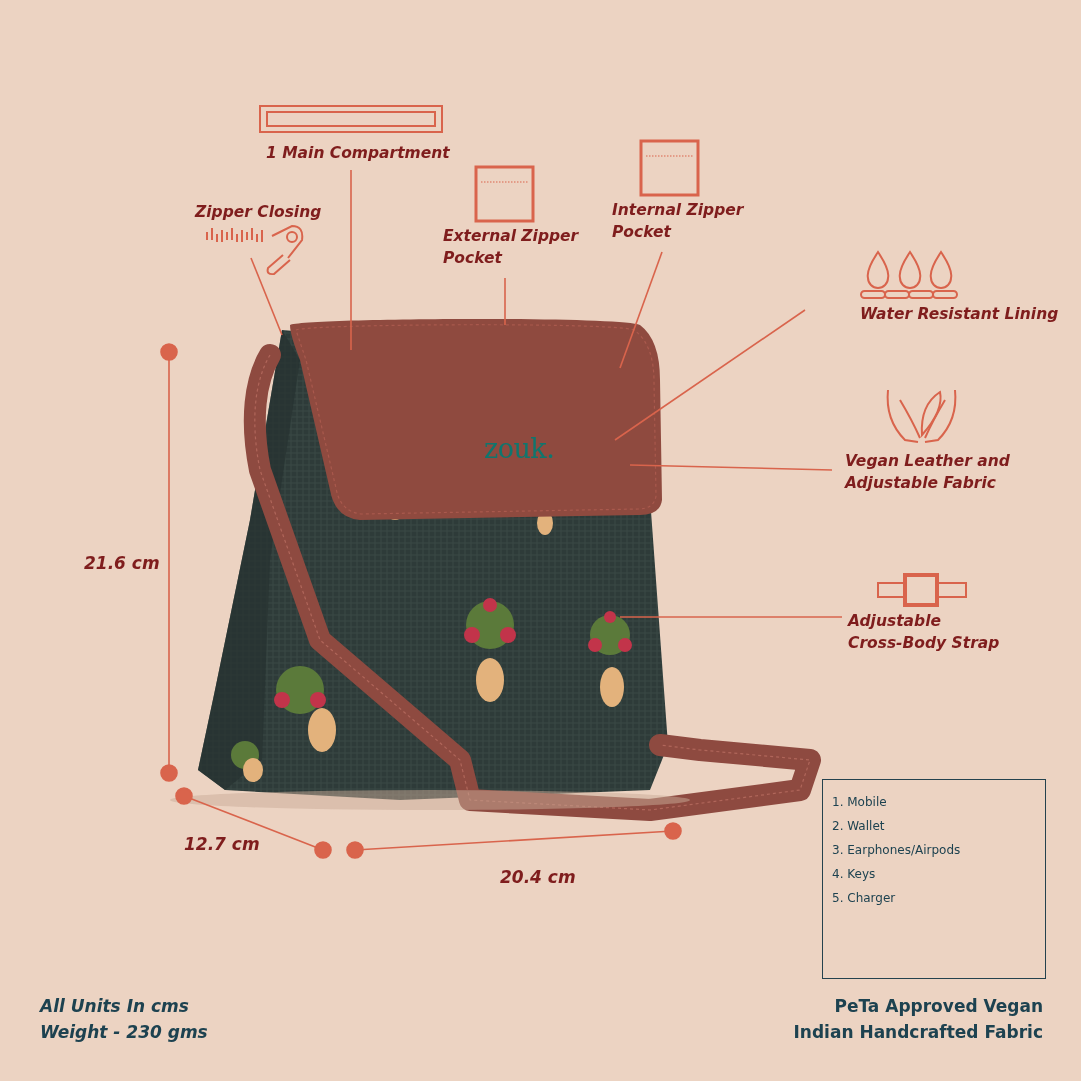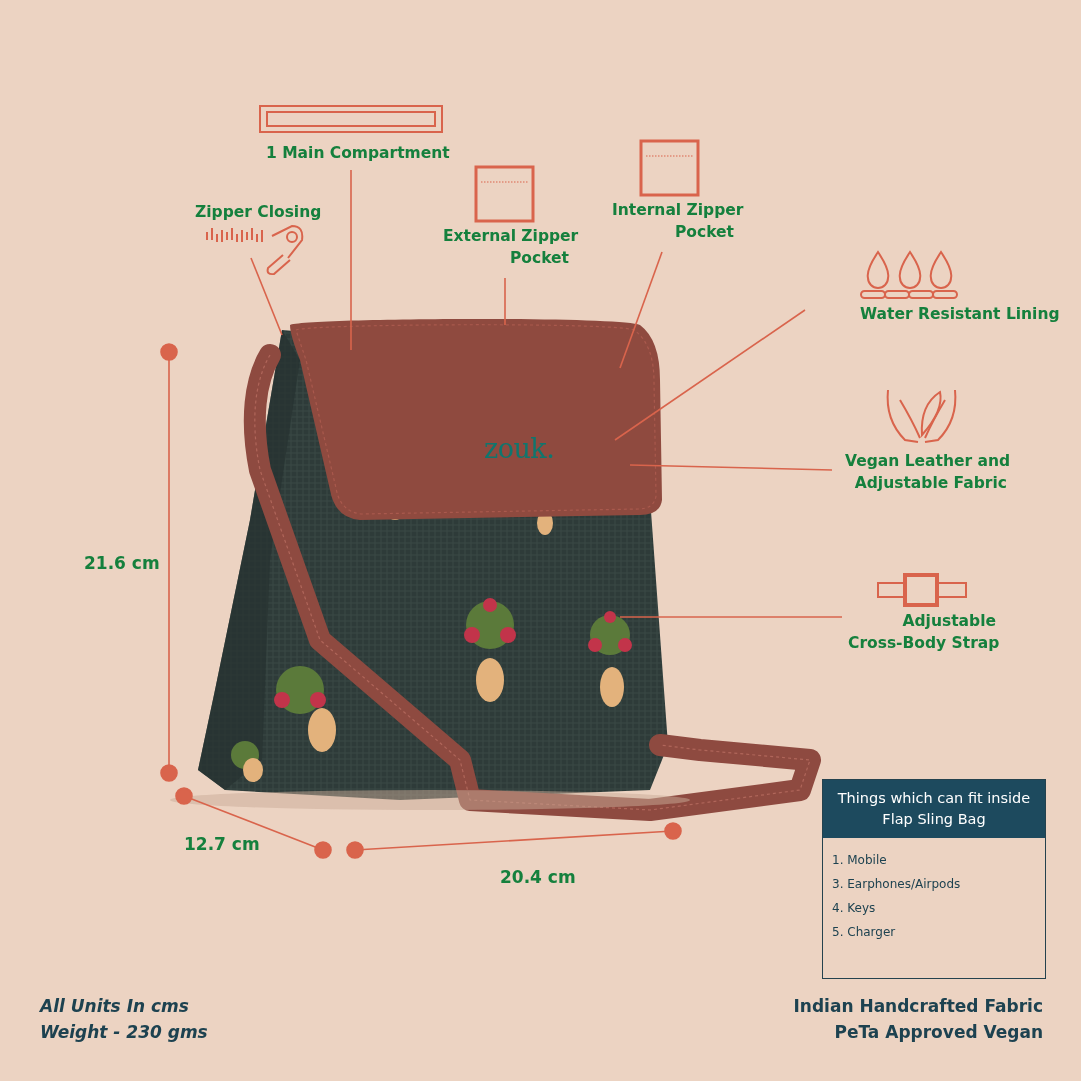--- a/index.html
+++ b/index.html
@@ -1,17 +1,17 @@
 <!DOCTYPE html>
 <html><head>
 <meta charset="utf-8">
 <style>
   html,body{margin:0;padding:0;}
   body{width:1081px;height:1081px;background:#ecd3c2;position:relative;overflow:hidden;font-family:"DejaVu Sans","Liberation Sans",sans-serif;color:#1d4250;}
-  .lbl{position:absolute;font-weight:bold;font-size:15.5px;line-height:22px;text-align:right;color:#15803d;white-space:nowrap;}
+  .lbl{position:absolute;font-weight:bold;font-size:15.5px;line-height:22px;text-align:left;color:#7f1d1d;white-space:nowrap;font-style:italic;}
   .abs{position:absolute;}
   svg.overlay{position:absolute;left:0;top:0;}
   .fitbox{position:absolute;left:822px;top:779px;width:224px;height:200px;border:1.5px solid #24424e;background:#ecd3c2;box-sizing:border-box;}
   .fitbox .hdr{background:#1d4a5e;color:#fff;text-align:center;font-size:14.5px;line-height:21px;padding:8px 4px 8px 4px;font-weight:normal;}
   .fitbox ol{list-style:none;margin:0;padding:10px 0 0 9px;}
   .fitbox li{font-size:12px;line-height:24px;color:#1d4250;font-weight:normal;}
   .foot{position:absolute;font-weight:bold;font-size:17px;line-height:26px;color:#1d4250;}
 </style>
 </head>
 <body>
@@ -170,32 +170,29 @@
 <div class="lbl" style="left:848px;top:610px;width:148px;">
   <div>Adjustable</div>
   <div>Cross-Body Strap</div>
 </div>
 
 <div class="lbl" style="left:84px;top:552px;font-size:17px;">21.6 cm</div>
 <div class="lbl" style="left:184px;top:833px;font-size:17px;">12.7 cm</div>
 <div class="lbl" style="left:500px;top:854px;font-size:17px;margin-top:12px;">20.4 cm</div>
 
 <div class="fitbox">
-  <div class="hdr">
-    <div>Things which can fit inside</div>
-    <div>Flap Sling Bag</div>
-  </div>
   <ol>
     <li>1. Mobile</li>
+    <li>2. Wallet</li>
     <li>3. Earphones/Airpods</li>
     <li>4. Keys</li>
     <li>5. Charger</li>
   </ol>
 </div>
 
 <div class="foot" style="left:40px;top:993px;font-style:italic;">
   <div>All Units In cms</div>
   <div>Weight - 230 gms</div>
 </div>
 <div class="foot" style="right:38px;top:993px;text-align:right;">
+  <div>PeTa Approved Vegan</div>
   <div>Indian Handcrafted Fabric</div>
-  <div>PeTa Approved Vegan</div>
 </div>
 
 </body></html>

